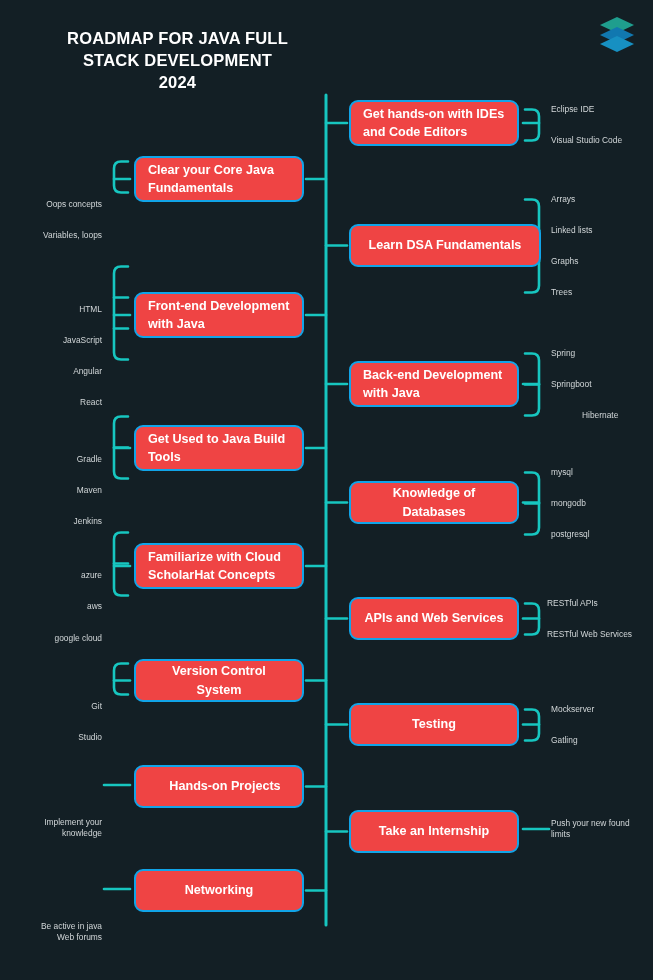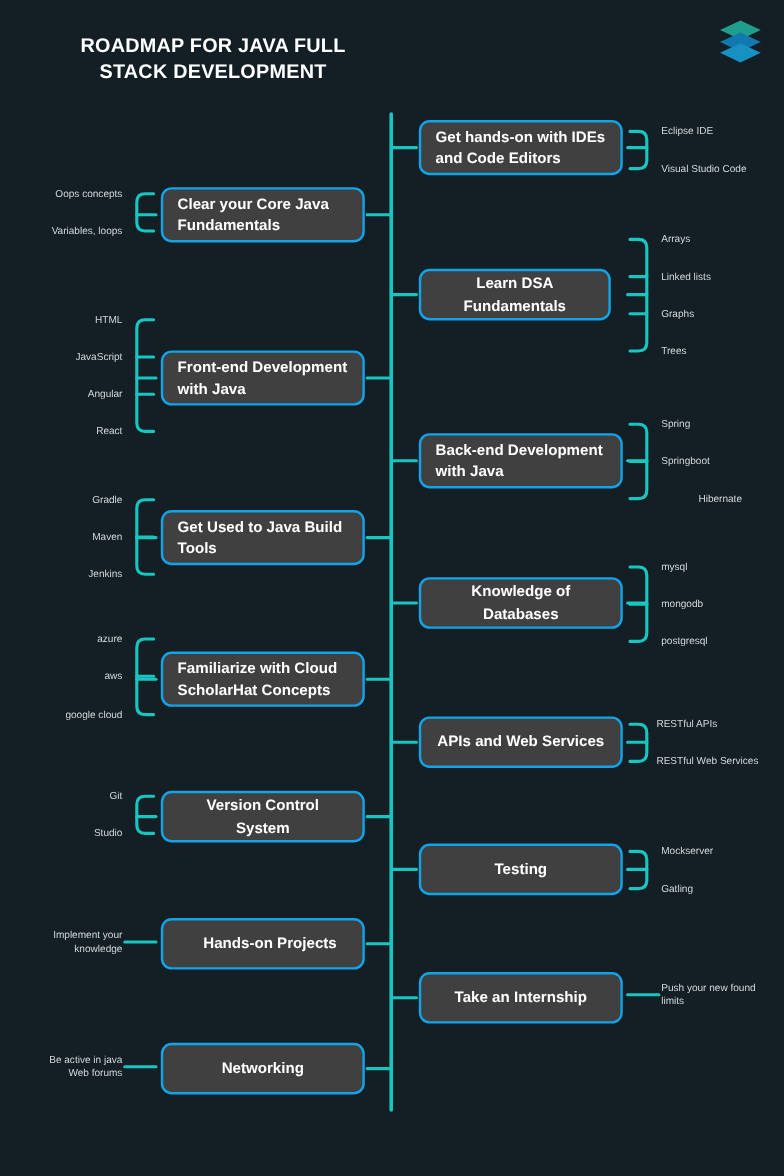--- a/index.html
+++ b/index.html
@@ -27,50 +27,51 @@
     color:#c9cccd; font-size:25px; font-weight:normal;
     letter-spacing:-.2px; line-height:1;
   }
 
   
   #wires{ position:absolute; left:0; top:0; width:653px; height:980px; }
 
   
   .node{
     position:absolute;
-    background:#404040;
+    background:#ef4444;
     border:2.5px solid #11a4e8;
     border-radius:9px;
     color:#ffffff;
     font-size:12.6px; font-weight:bold; line-height:1.45;
     display:flex; align-items:center;
     padding:0 12px;
   }
   .node.center{ justify-content:center; text-align:center; }
   .node.left-al{ justify-content:flex-start; text-align:left; }
 
   
   .leaf{
     position:absolute;
     color:#d2d7d9;
     font-size:8.4px;
     line-height:1.35;
     white-space:pre-line;
   }
-  .leaf.r-align{ text-align:right; }
+  .leaf.r-align{ text-align:right;margin-top:43px; }
   .leaf.l-align{ text-align:left; }
 </style>
 </head>
 <body>
 
 <div id="root">
 
   <div class="title">
     <div>ROADMAP FOR JAVA FULL</div>
     <div>STACK DEVELOPMENT</div>
+    <div>2024</div>
   </div>
 
   <div class="logo-wrap">
     <svg class="logo-mark" viewBox="0 0 40 40">
       <polygon points="20,3 37,11 20,19 3,11" fill="#1f9e8e"></polygon>
       <polygon points="20,13 37,21 20,29 3,21" fill="#1178b0"></polygon>
       <polygon points="20,22 37,30 20,38 3,30" fill="#1790c2"></polygon>
     </svg>
   </div>
 
@@ -163,21 +164,21 @@
       <div class="node center" style="left: 134px; top: 869px; width: 170px; height: 43px;">
         <span>Networking</span>
       </div>
       <div class="leaf r-align" style="left: 12px; top: 878px; width: 90px;">Be active in java
 Web forums</div>
       <div class="node left-al" style="left: 349px; top: 100px; width: 170px; height: 46px;">
         <span>Get hands-on with IDEs and Code Editors</span>
       </div>
       <div class="leaf l-align" style="left: 551px; top: 104px; width: 100px;">Eclipse IDE</div>
       <div class="leaf l-align" style="left: 551px; top: 135px; width: 100px;">Visual Studio Code</div>
-      <div class="node center" style="left: 349px; top: 224px; width: 160px; height: 43px;">
+      <div class="node center" style="left: 349px; top: 224px; width: 192px; height: 43px;">
         <span>Learn DSA Fundamentals</span>
       </div>
       <div class="leaf l-align" style="left: 551px; top: 194px; width: 100px;">Arrays</div>
       <div class="leaf l-align" style="left: 551px; top: 225px; width: 100px;">Linked lists</div>
       <div class="leaf l-align" style="left: 551px; top: 256px; width: 100px;">Graphs</div>
       <div class="leaf l-align" style="left: 551px; top: 287px; width: 100px;">Trees</div>
       <div class="node left-al" style="left: 349px; top: 361px; width: 170px; height: 46px;">
         <span>Back-end Development with Java</span>
       </div>
       <div class="leaf l-align" style="left: 551px; top: 348px; width: 100px;">Spring</div>

